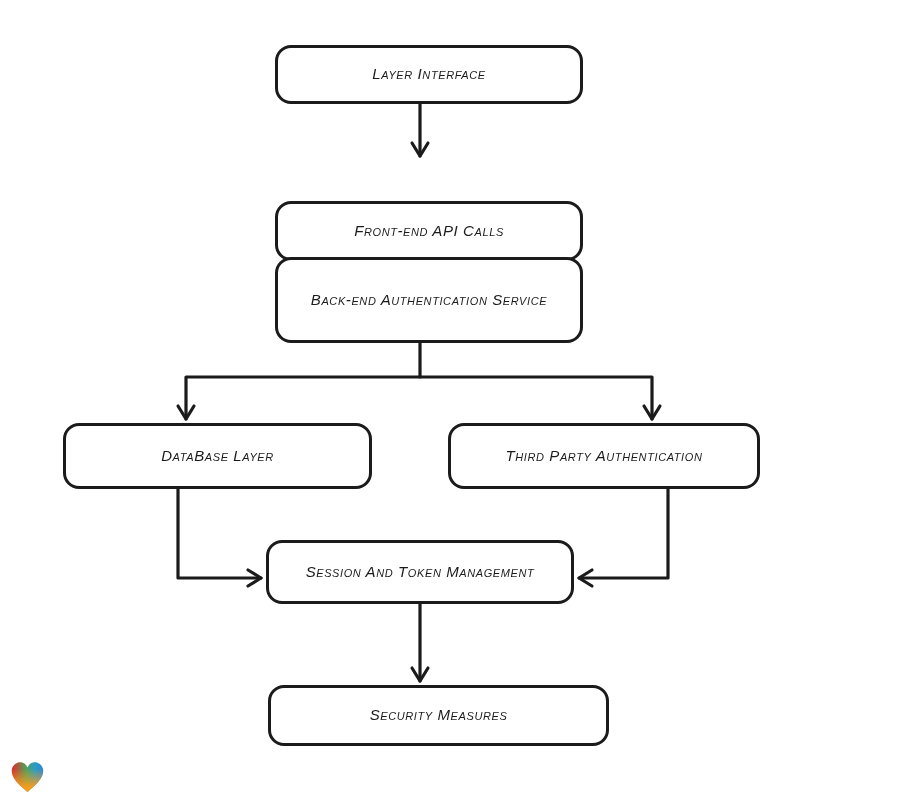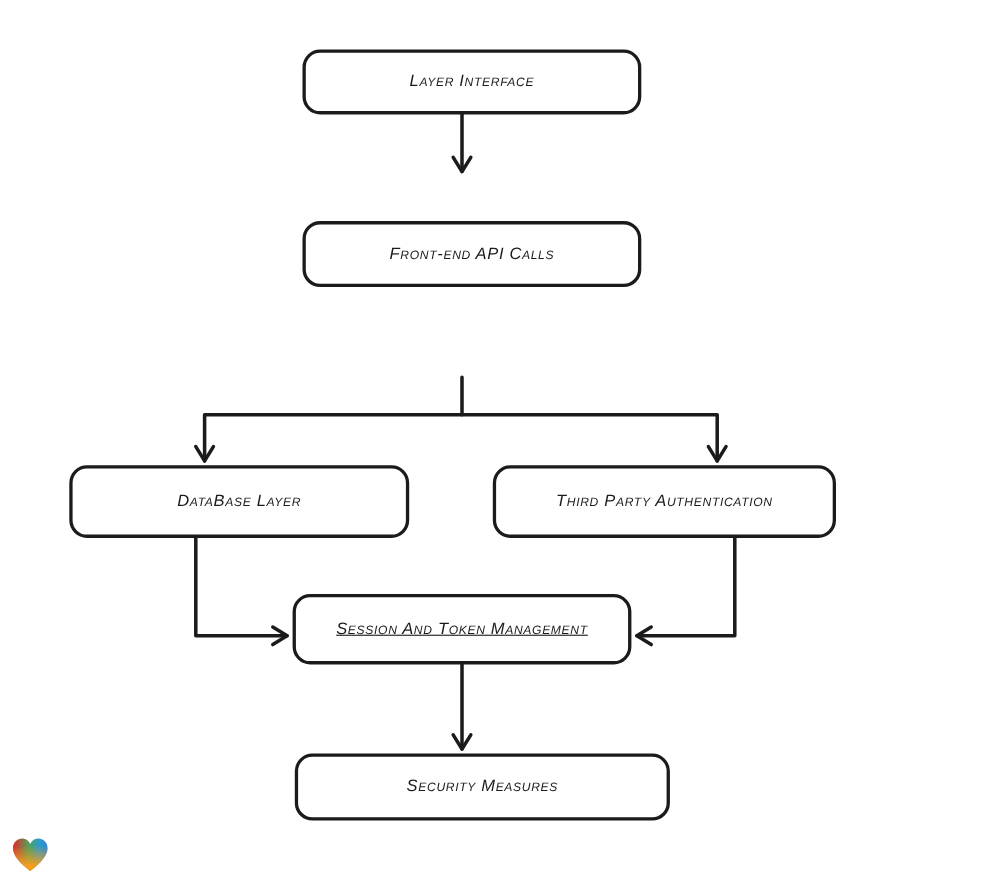--- a/index.html
+++ b/index.html
@@ -95,31 +95,34 @@
   </svg>
 
   <div class="node" style="left:275px; top:45px; width:308px; height:59px;">
     <span class="label">Layer Interface</span>
   </div>
 
   <div class="node" style="left:275px; top:159px; width:308px; height:60px;margin-top:42px;">
     <span class="label">Front-end API Calls</span>
   </div>
 
+  <div class="node" style="left:275px; top:257px; width:308px; height:86px;">
+    <span class="label">Back-end Authentication Service</span>
+  </div>
 
   <div class="node" style="left:448px; top:423px; width:312px; height:66px;">
     <span class="label">Third Party Authentication</span>
   </div>
 
   <div class="node" style="left:63px; top:423px; width:309px; height:66px;">
     <span class="label">DataBase Layer</span>
   </div>
 
   <div class="node" style="left:266px; top:540px; width:308px; height:64px;">
-    <span class="label" style="padding:0 36px;text-decoration:underline;">Session And Token Management</span>
+    <span class="label" style="padding:0 36px;">Session And Token Management</span>
   </div>
 
   <div class="node" style="left:268px; top:685px; width:341px; height:61px;">
     <span class="label">Security Measures</span>
   </div>
 
   <div class="logo">
     <svg width="35" height="34" viewBox="0 0 32 30" xmlns="http://www.w3.org/2000/svg">
       <defs>
         <linearGradient id="heartAcross" x1="0" y1="0" x2="1" y2="0">

